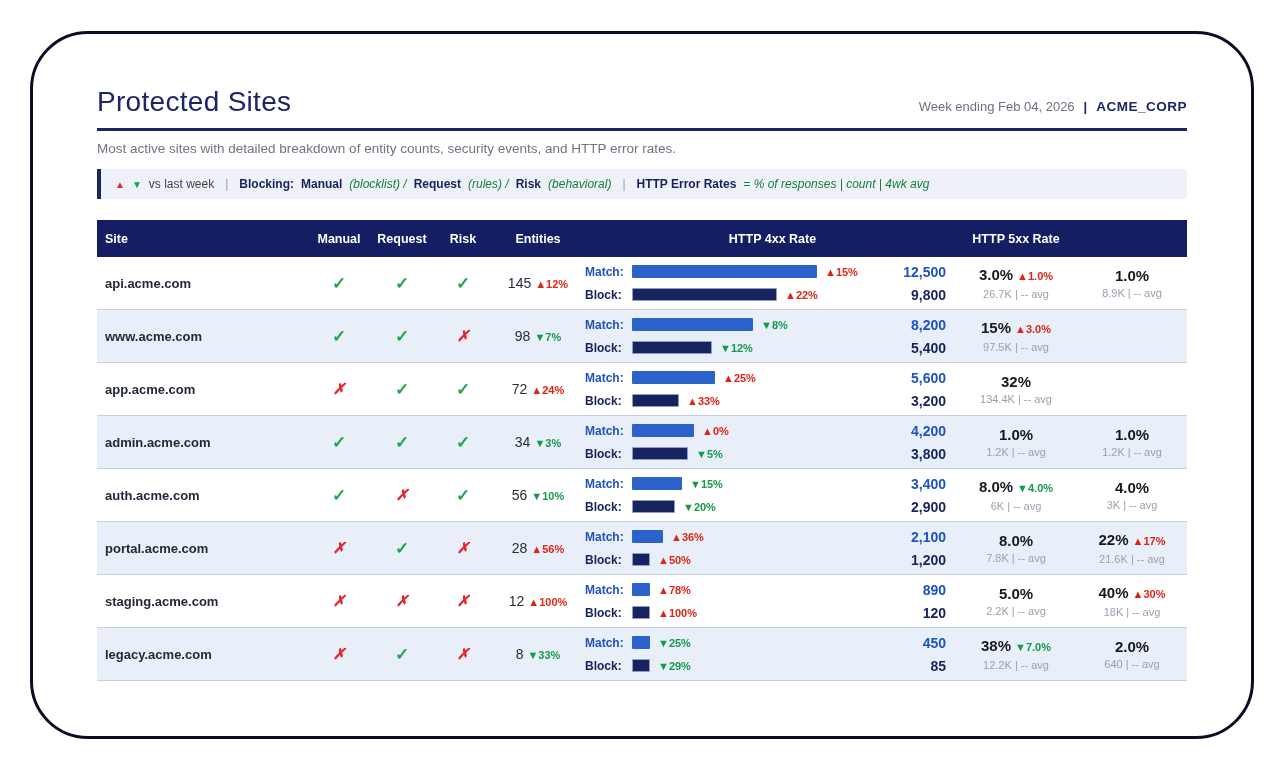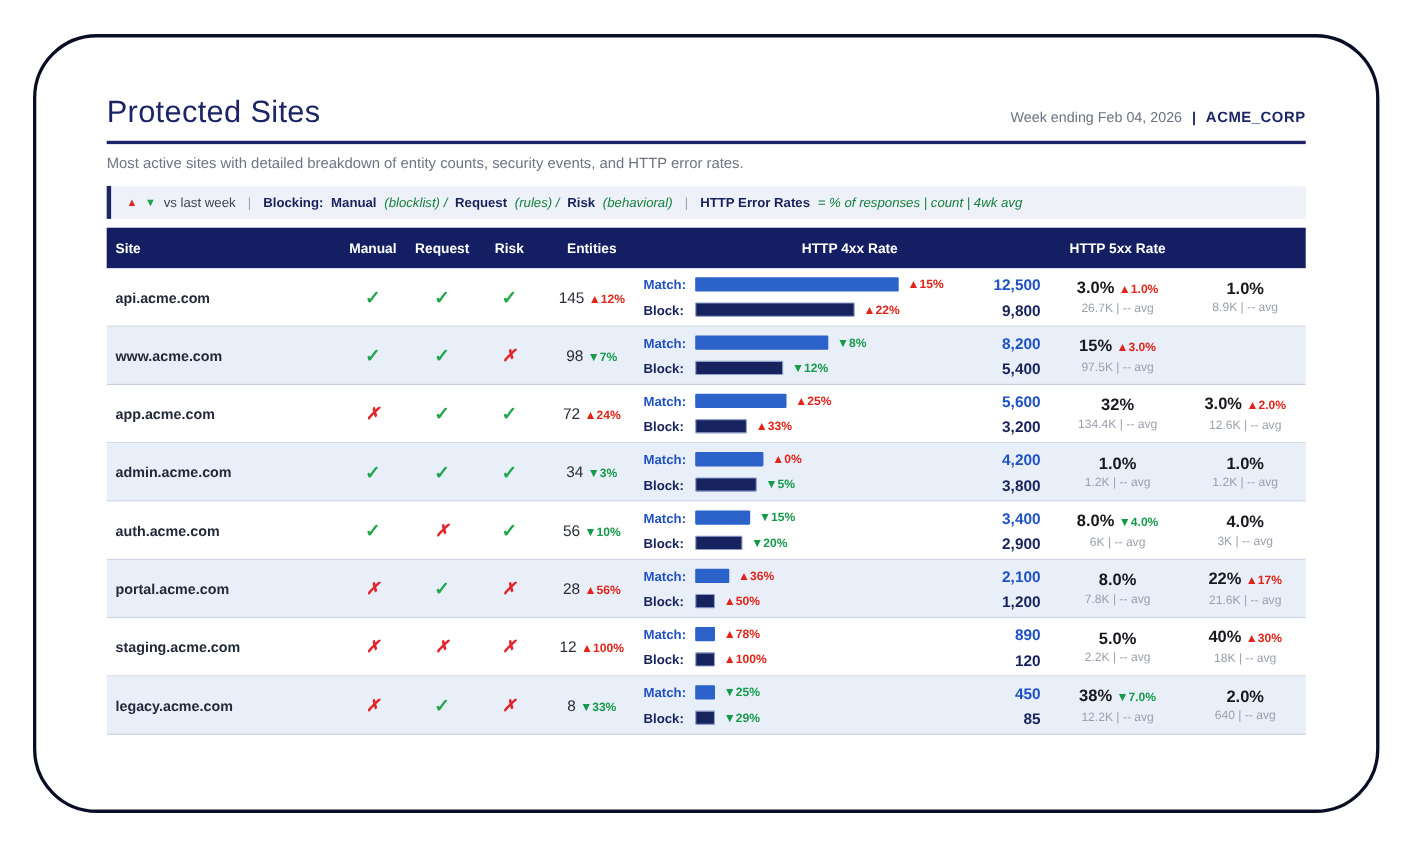--- a/index.html
+++ b/index.html
@@ -22,21 +22,21 @@
   .legend { margin-top:13px; background:#eef1f8; border-left:4px solid #1c2566;
     padding:8px 14px; display:flex; align-items:center; gap:7px; font-size:12px;
     color:#3c4354; white-space:nowrap; }
   .legend .b { font-weight:700; color:#17225c;text-align:center; }
   .legend .note { color:#15803d;font-style:italic; }
   .legend .lsep { color:#9aa3b5; margin:0 4px; }
   .tri-up { color:#d92b23; font-size:10px; }
   .tri-down { color:#1ca14e; font-size:10px; }
 
   
-  .table { margin-top:8px; }
+  .table { margin-top:21px; }
   .grid8 { display:grid; grid-template-columns:212px 60px 66px 56px 94px 375px 112px 120px; }
   .thead { background:#141f63; color:#ffffff; height:37px; align-items:center;
     font-size:12.5px; font-weight:700; }
   .h { text-align:center; cursor:pointer; }
   .h.left { text-align:left; padding-left:8px; }
   .h.sec { text-align:left; }
   .sort { color:#e8399b; font-size:10px; margin-left:6px; }
 
   .trow { height:53px; align-items:center; background:#ffffff; border-bottom:1px solid #c7d0de; }
   .trow.alt { background:#e9eff8; }
@@ -208,26 +208,20 @@
         <span class="count m">5,600</span>
         <span class="count k">3,200</span>
       </div>
     </div>
     <div class="http">
       <div class="rate-line">
         <span>32%</span>
       </div>
       <div class="sub">134.4K | -- avg</div>
     </div>
-    <div class="http">
-      <div class="rate-line">
-        <span>3.0%</span><span class="delta up">▲2.0%</span>
-      </div>
-      <div class="sub">12.6K | -- avg</div>
-    </div>
   </div>
         <div class="grid8 trow alt">
     <div class="site">admin.acme.com</div>
     <div class="mark ok">✓</div>
     <div class="mark ok">✓</div>
     <div class="mark ok">✓</div>
     <div class="entities">
       <span>34</span><span class="delta down">▼3%</span>
     </div>
     <div class="security">

